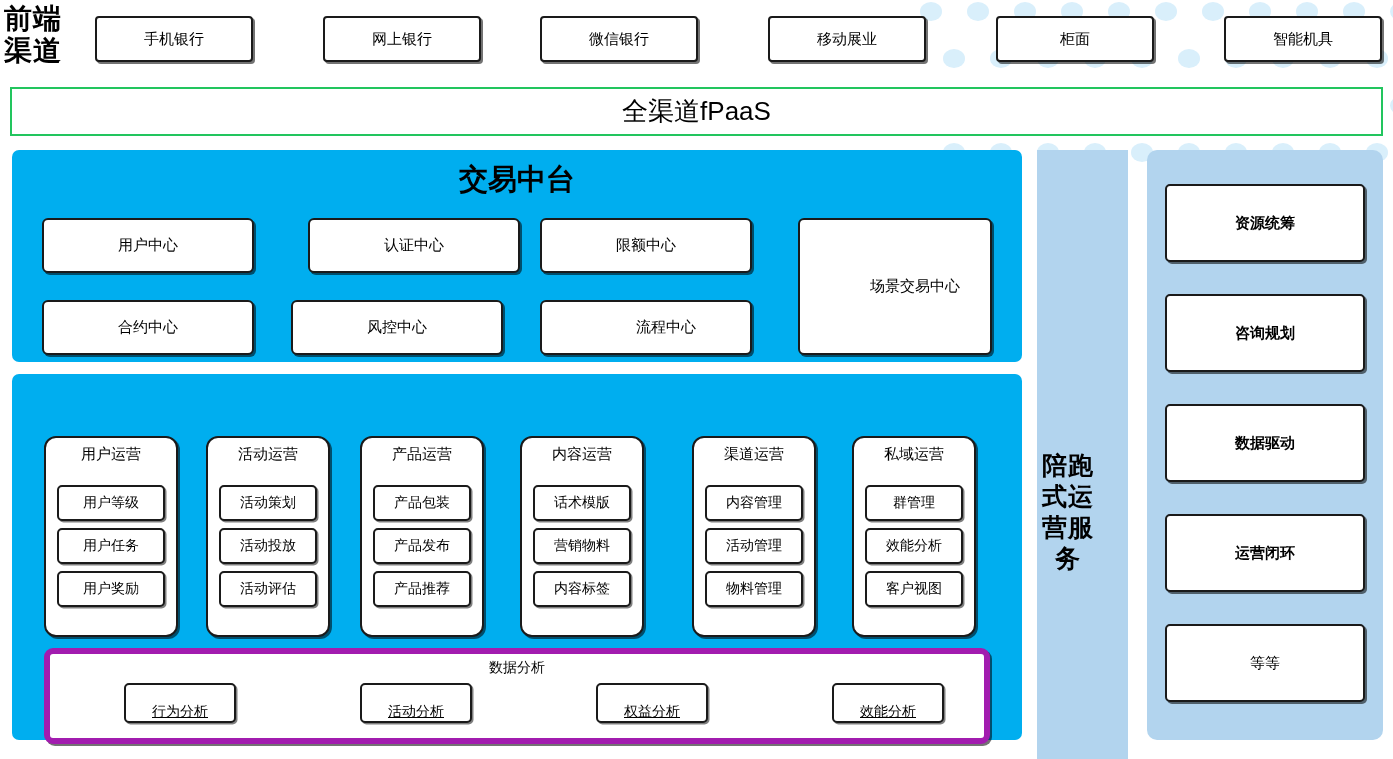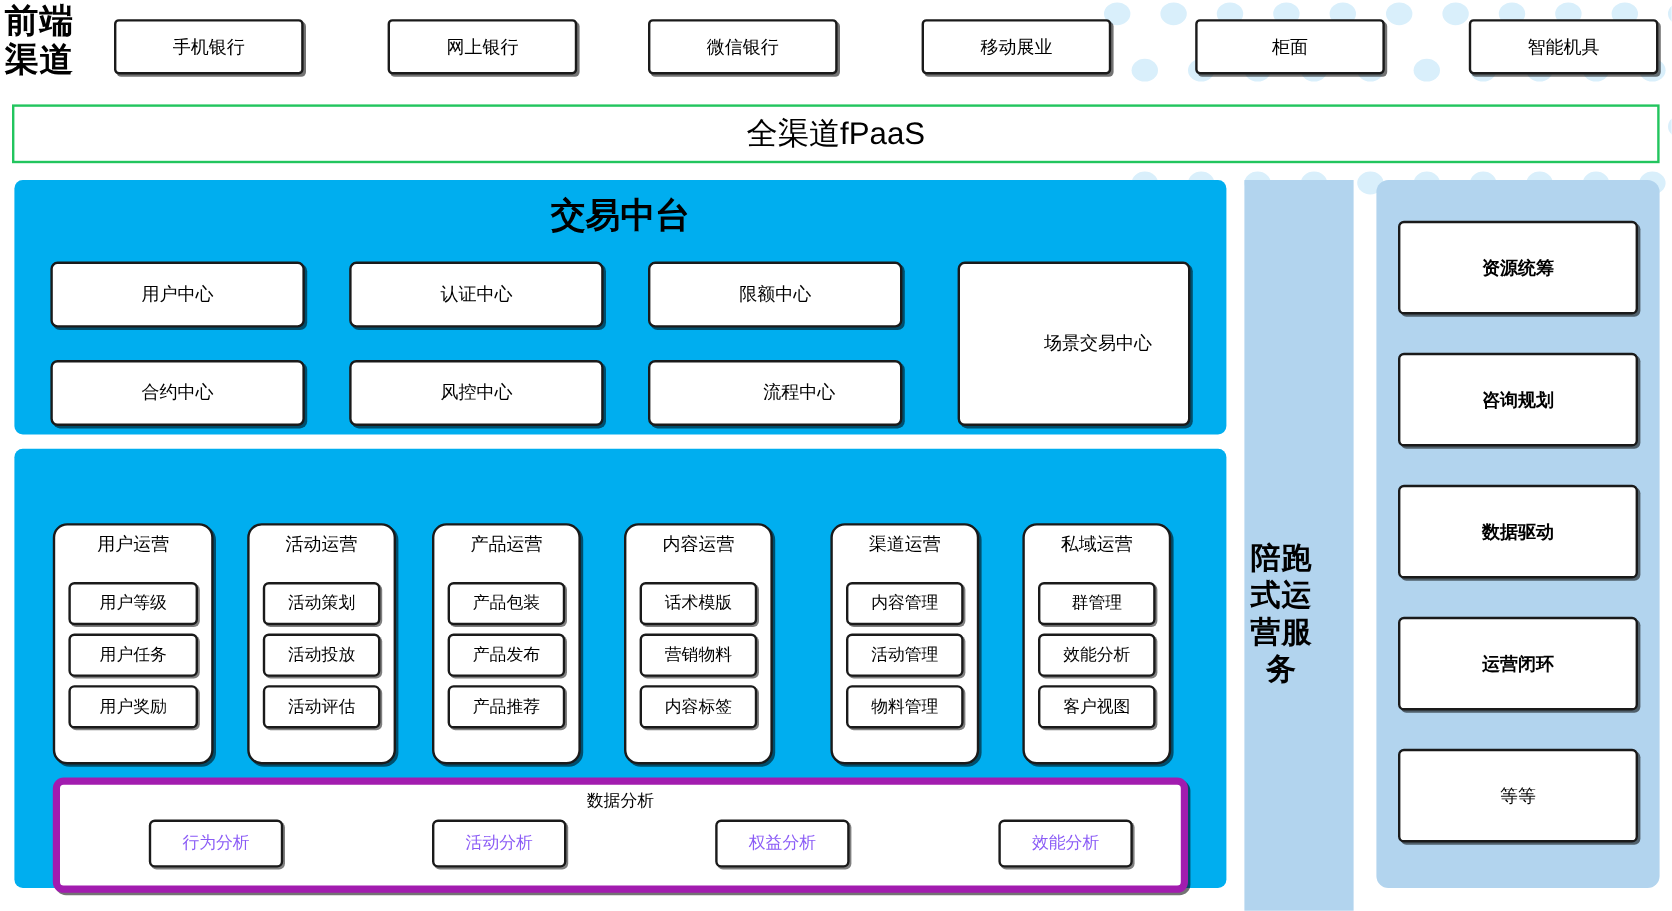--- a/index.html
+++ b/index.html
@@ -95,23 +95,24 @@
     box-sizing:border-box;box-shadow:2px 2px 0 rgba(0,0,0,0.55);
   }
   #analysis-title{
     position:absolute;left:0;top:5px;width:100%;text-align:center;
     font-size:14px;color:#000;
   }
   .analysis-box{
     position:absolute;top:29px;width:112px;height:40px;
     border:2px solid #1a1a1a;border-radius:5px;background:#fff;
     box-sizing:border-box;
-    display:flex;align-items:center;justify-content:center;
-    font-size:14px;color:#8b5cf6;
+    display:flex;align-items:flex-end;justify-content:center;
+    font-size:14px;color:#000000;
     box-shadow:1.5px 1.5px 0 rgba(0,0,0,0.5);
+    text-decoration:underline;
   }
 
   
   #accompany-col{
     position:absolute;left:1037px;top:150px;width:91px;height:724px;
     background:#b2d4ee;z-index:2;
     display:flex;align-items:center;
   }
   #accompany-text{
     width:62px;text-align:center;
@@ -213,21 +214,21 @@
 <div id="fpaas-bar">
   <span>全渠道fPaaS</span>
 </div>
 
 <div id="trade-panel">
   <div class="panel-title">交易中台</div>
   <div id="trade-boxes">
       <div class="box trade-box" style="left: 30px; top: 68px; width: 212px; height: 55px;">
         <span>用户中心</span>
       </div>
-      <div class="box trade-box" style="left: 279px; top: 68px; width: 212px; height: 55px;">
+      <div class="box trade-box" style="left: 296px; top: 68px; width: 212px; height: 55px;">
         <span>认证中心</span>
       </div>
       <div class="box trade-box" style="left: 528px; top: 68px; width: 212px; height: 55px;">
         <span>限额中心</span>
       </div>
       <div class="box trade-box" style="left: 786px; top: 68px; width: 194px; height: 137px; padding-left: 40px;">
         <span>场景交易中心</span>
       </div>
       <div class="box trade-box" style="left: 30px; top: 150px; width: 212px; height: 55px;">
         <span>合约中心</span>

